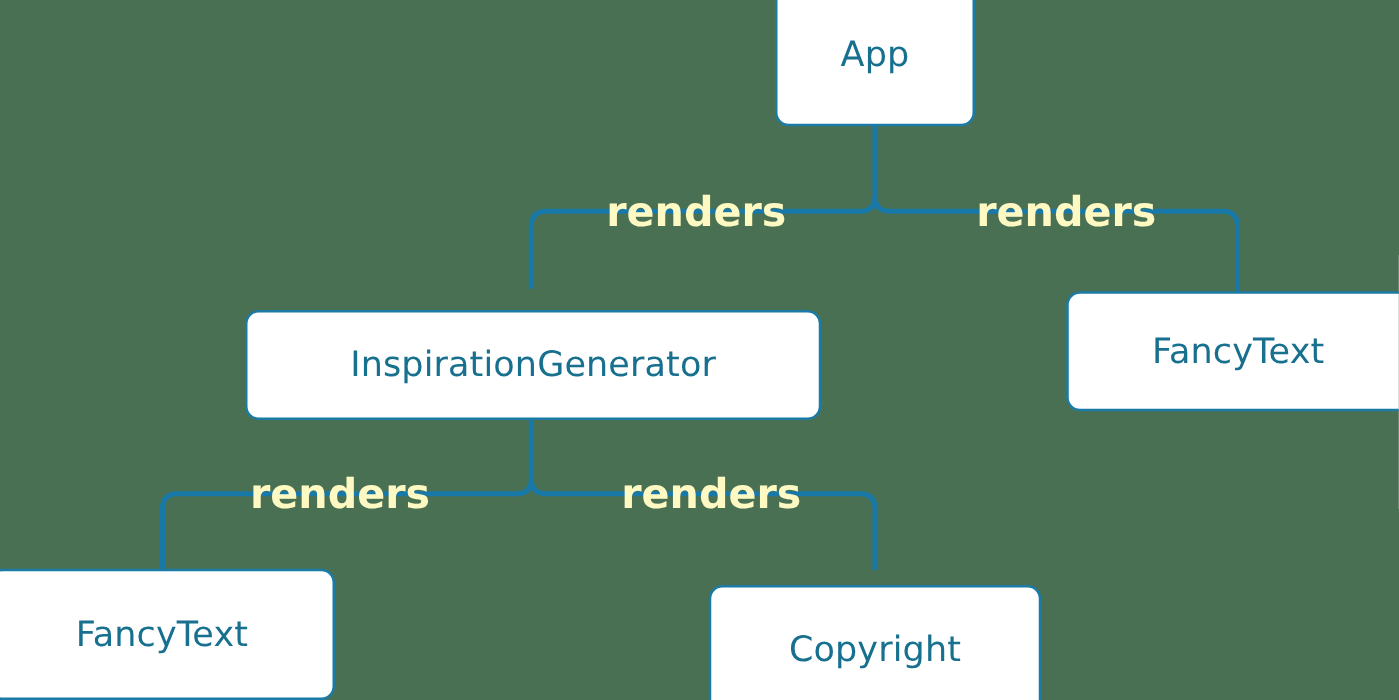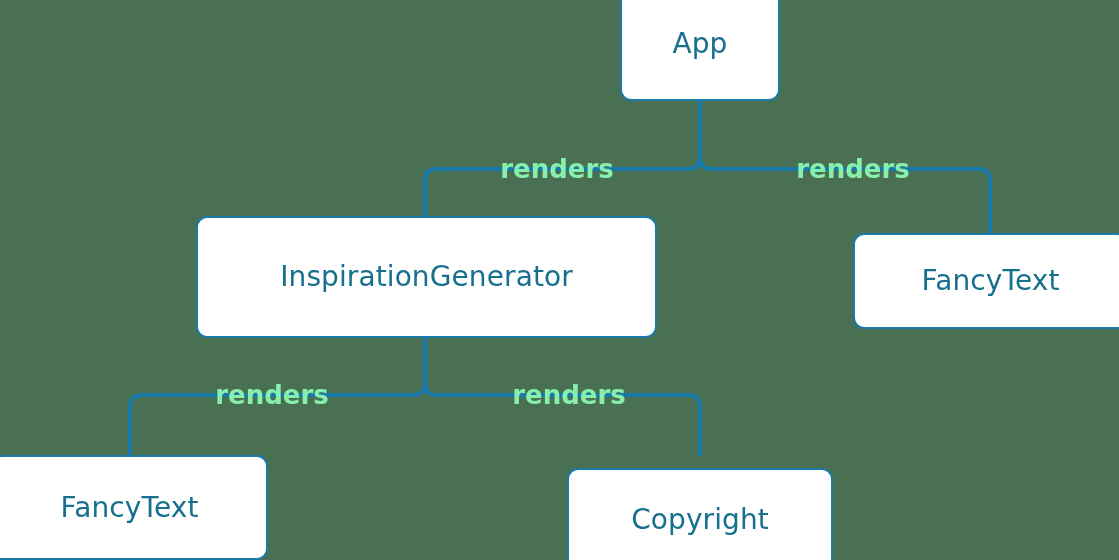--- a/index.html
+++ b/index.html
@@ -41,32 +41,32 @@
     color: #18708f;
     font-family: "DejaVu Sans", sans-serif;
     font-size: 28px;
     font-weight: 400;
     letter-spacing: 0.1px;
     white-space: nowrap;
     line-height: 1;
   }
   .edge-label {
     position: absolute;
-    color: #86efac;
+    color: #fef9c3;
     font-family: "DejaVu Sans", sans-serif;
-    font-size: 26px;
+    font-size: 33px;
     font-weight: 600;
     white-space: nowrap;
     line-height: 1;
     z-index: 2;
     transform: translate(-50%, -50%);
   }
   
   #node-app            { left: 620px;  top: -14px; width: 160px; height: 115px; }
-  #node-inspiration    { left: 196px;  top: 216px; width: 461px; height: 122px; }
+  #node-inspiration    { left: 196px;  top: 248px; width: 461px; height: 88px; }
   #node-fancytext-right{ left: 853px;  top: 233px; width: 275px; height: 96px; }
   #node-fancytext-left { left: -9px;   top: 455px; width: 277px; height: 105px; }
   #node-copyright      { left: 567px;  top: 468px; width: 266px; height: 104px; }
 </style>
 </head>
 <body>
 
 <div id="diagram-root">
 
   <svg id="edge-layer" viewBox="0 0 1119 560" width="1119" height="560" fill="none">

